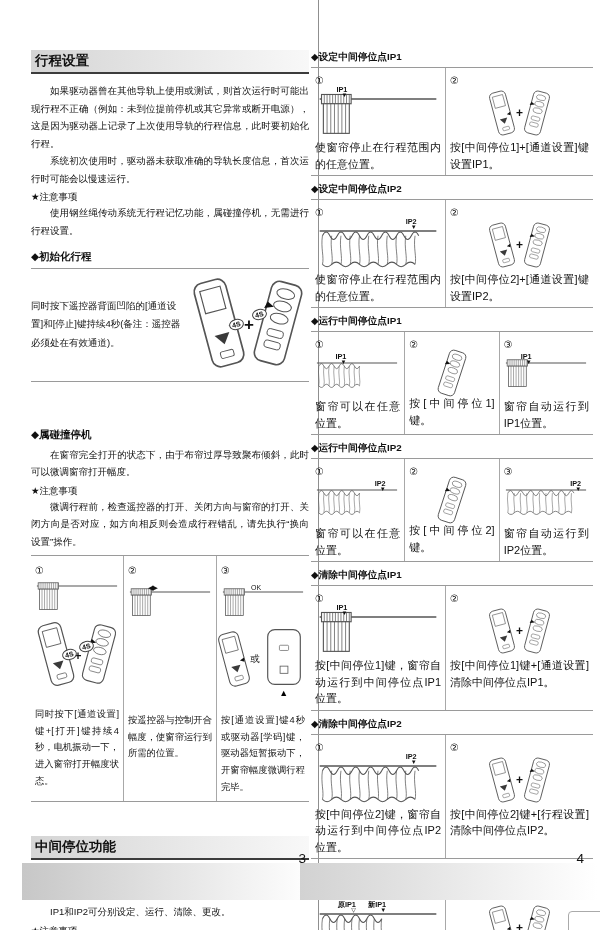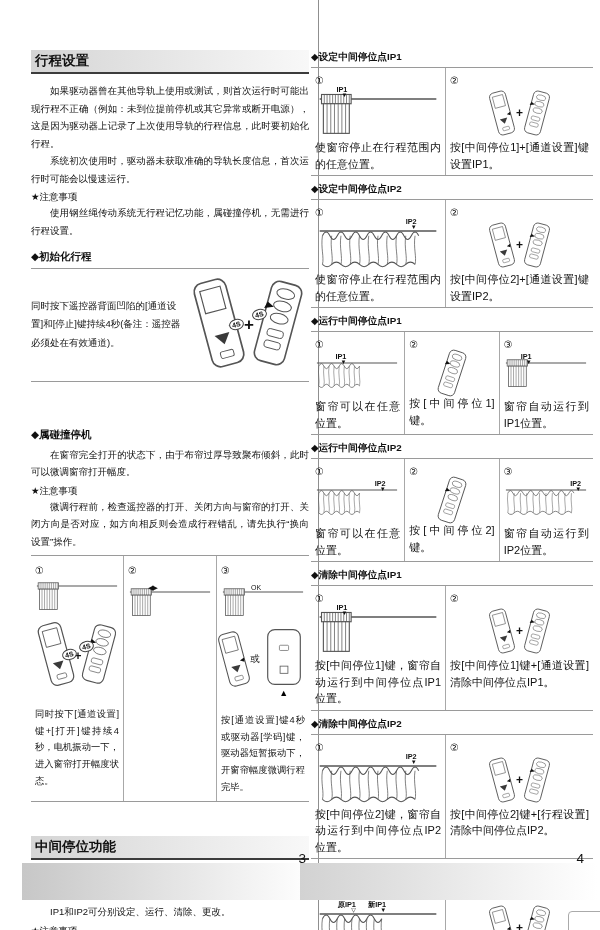--- a/index.html
+++ b/index.html
@@ -193,20 +193,21 @@
         <p class="cap">同时按下[通道设置]键+[打开]键持续4秒，电机振动一下，进入窗帘打开幅度状态。</p>
       </div>
       <div class="ft-cell">
         <span class="step-num">②</span>
         <div class="ft-art">
           <span class="overlay-lbl lr-arrows">◀▶</span>
           <svg class="curtain-sm" style="margin-top:6px" viewBox="0 0 132 54">
               <use href="#sym-curtain-gathered"></use>
             </svg>
         </div>
+        <p class="cap">按遥控器与控制开合幅度，使窗帘运行到所需的位置。</p>
       </div>
       <div class="ft-cell">
         <span class="step-num">③</span>
         <div class="ft-art">
           <span class="overlay-lbl ok-lbl">OK</span>
           <svg class="curtain-sm" style="margin-top:6px" viewBox="0 0 132 54">
               <use href="#sym-curtain-gathered"></use>
             </svg>
           <div class="ft-remotes">
             <svg class="tilt-l" width="26" height="58" viewBox="0 0 44 96">

